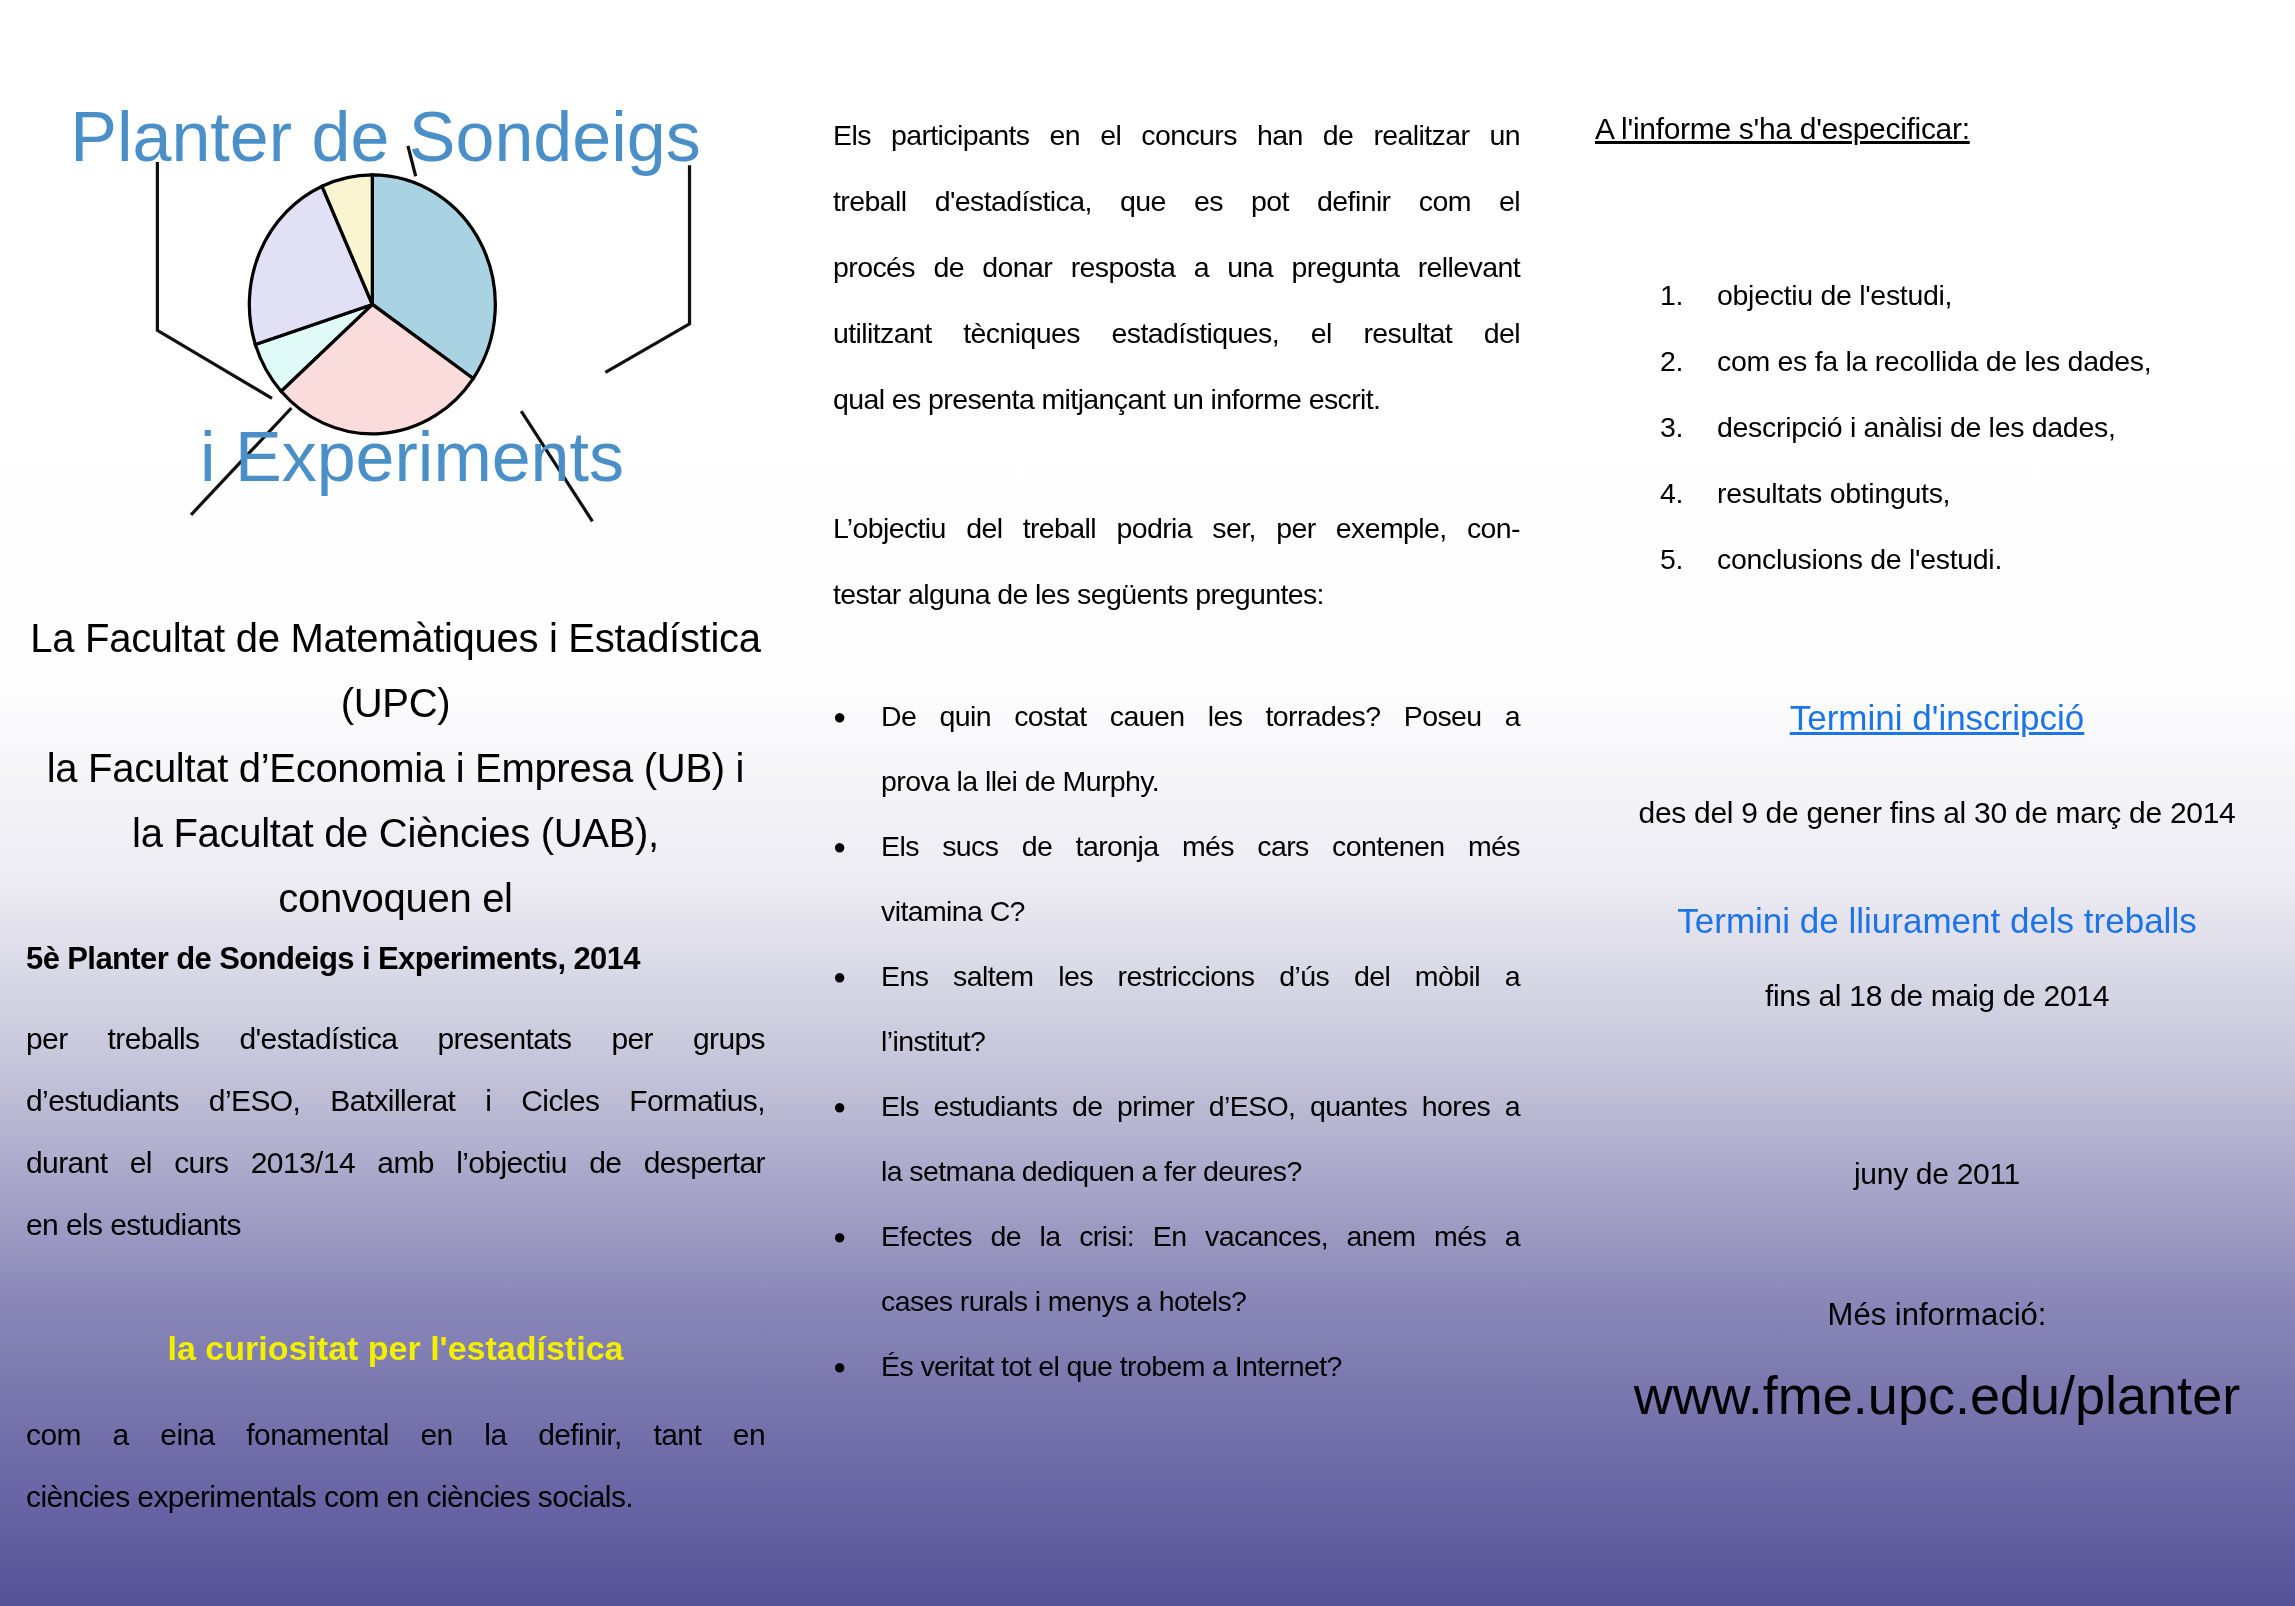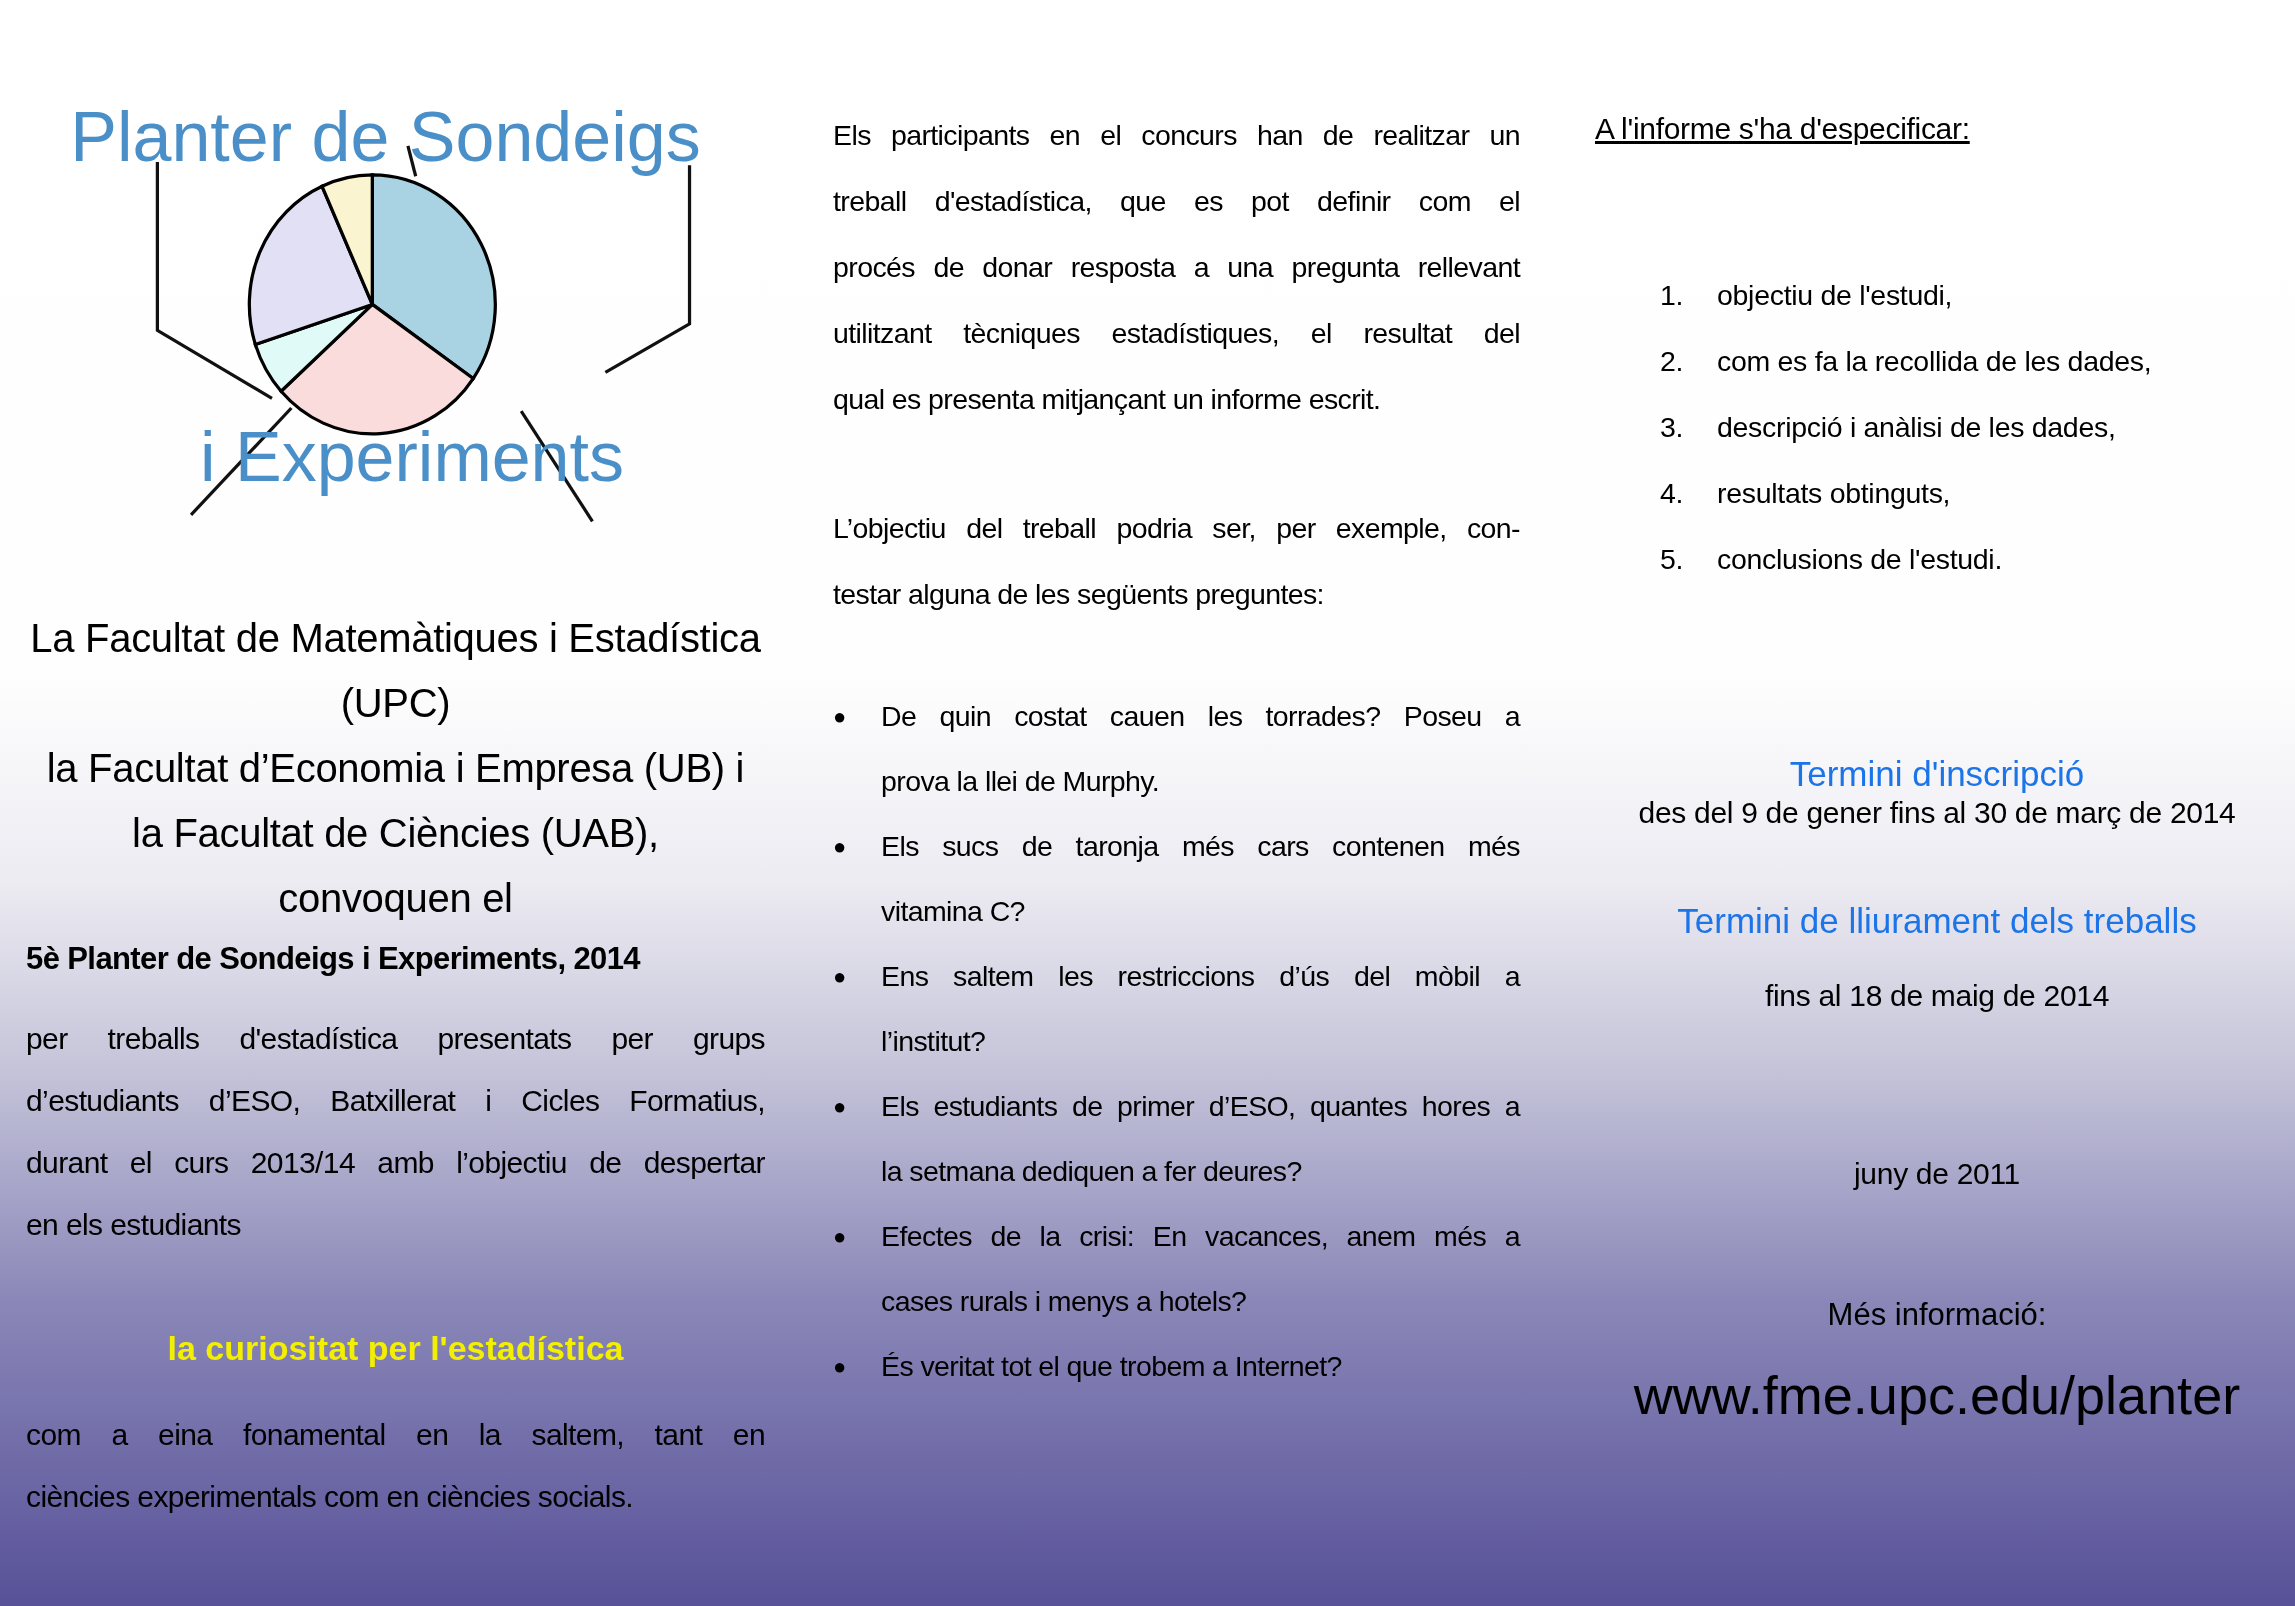--- a/index.html
+++ b/index.html
@@ -65,21 +65,21 @@
   <div class="abs par" style="left:26px;top:1008px;width:739px;">
     <div class="jline">per treballs d'estadística presentats per grups</div>
     <div class="jline">d’estudiants d’ESO, Batxillerat i Cicles Formatius,</div>
     <div class="jline">durant el curs 2013/14 amb l’objectiu de despertar</div>
     <div class="jlast">en els estudiants</div>
   </div>
 
   <div class="abs highlight" style="left:26px;top:1322px;width:739px;color:#f3ef00;">la curiositat per l'estadística</div>
 
   <div class="abs par" style="left:26px;top:1404px;width:739px;">
-    <div class="jline">com a eina fonamental en la saltem, tant en</div>
+    <div class="jline">com a eina fonamental en la definir, tant en</div>
     <div class="jlast">ciències experimentals com en ciències socials.</div>
   </div>
 
   <div class="abs mid-par" style="left:833px;top:102px;width:687px;">
     <div class="jline">Els participants en el concurs han de realitzar un</div>
     <div class="jline">treball d'estadística, que es pot definir com el</div>
     <div class="jline">procés de donar resposta a una pregunta rellevant</div>
     <div class="jline">utilitzant tècniques estadístiques, el resultat del</div>
     <div class="jlast">qual es presenta mitjançant un informe escrit.</div>
   </div>
@@ -151,21 +151,21 @@
     <div class="nitem">
       <span class="n">4.</span>
       <span>resultats obtinguts,</span>
     </div>
     <div class="nitem">
       <span class="n">5.</span>
       <span>conclusions de l'estudi.</span>
     </div>
   </div>
 
-  <div class="abs sec-title" style="left:1595px;top:748px;width:684px;color:#1b74e8;">Termini d'inscripció</div>
+  <div class="abs sec-title" style="left:1595px;top:692px;width:684px;color:#1b74e8;text-decoration:underline;">Termini d'inscripció</div>
   <div class="abs sec-detail" style="left:1595px;top:787px;width:684px;">des del 9 de gener fins al 30 de març de 2014</div>
 
   <div class="abs sec-title" style="left:1595px;top:895px;width:684px;color:#1b74e8;">Termini de lliurament dels treballs</div>
   <div class="abs sec-detail" style="left:1595px;top:970px;width:684px;">fins al 18 de maig de 2014</div>
 
   <div class="abs sec-detail" style="left:1595px;top:1148px;width:684px;">juny de 2011</div>
 
   <div class="abs more-info" style="left:1595px;top:1289px;width:684px;">Més informació:</div>
   <div class="abs website" style="left:1595px;top:1366px;width:684px;">www.fme.upc.edu/planter</div>
 

